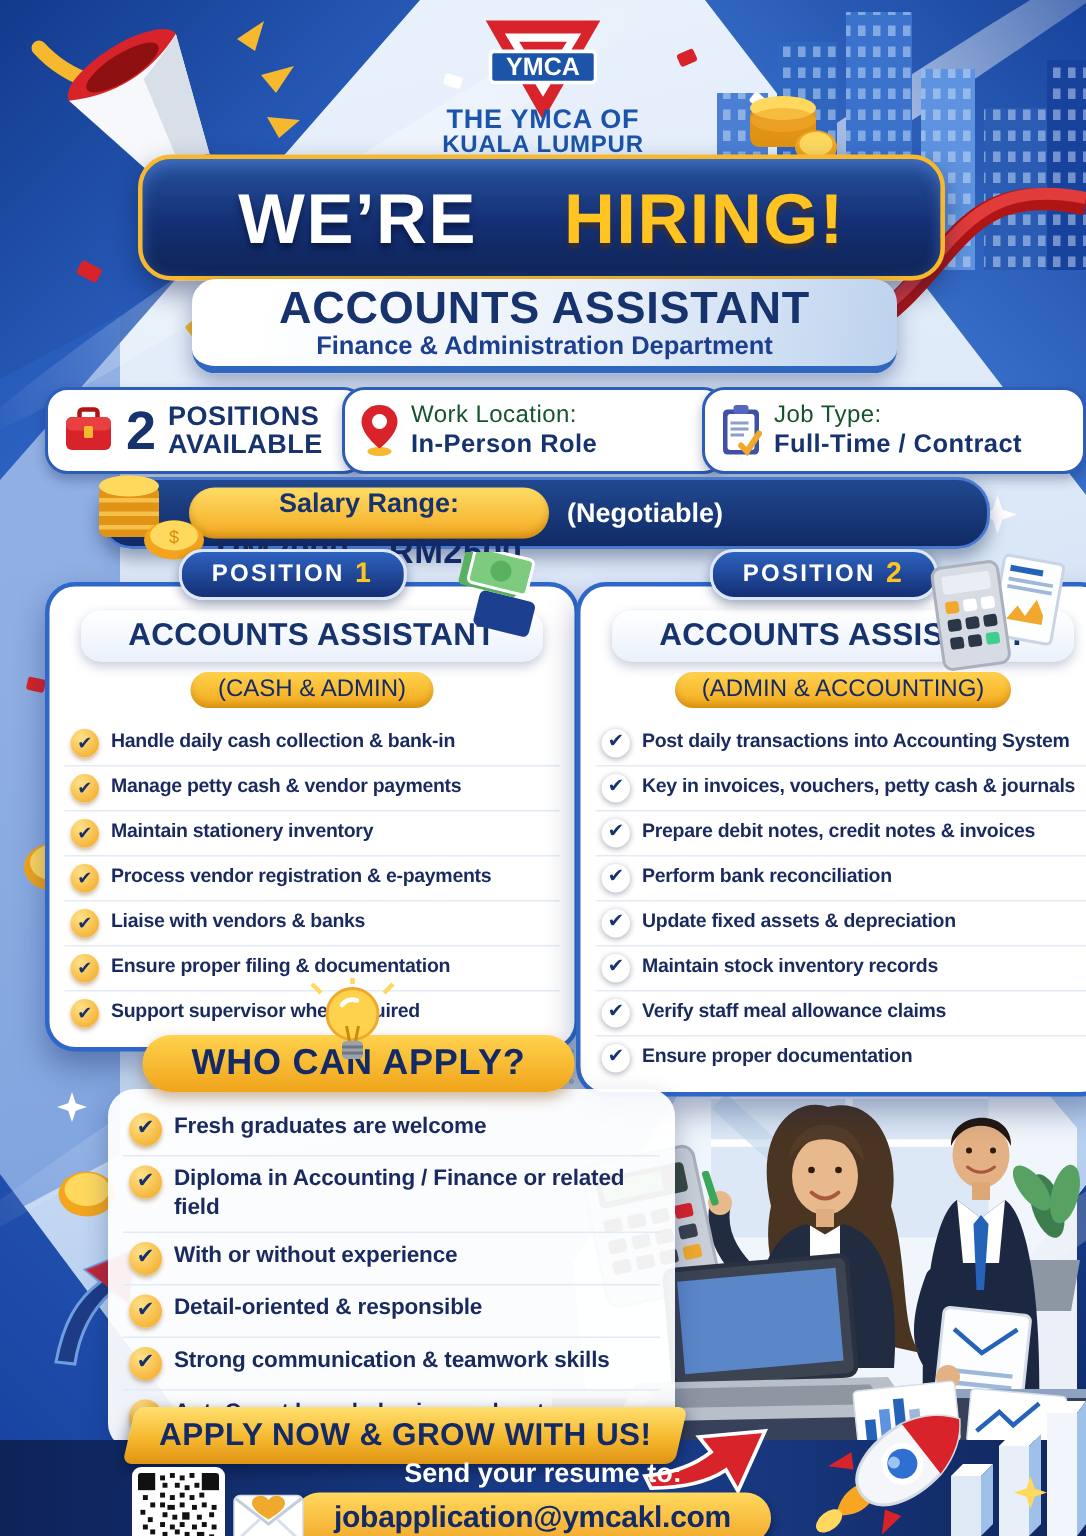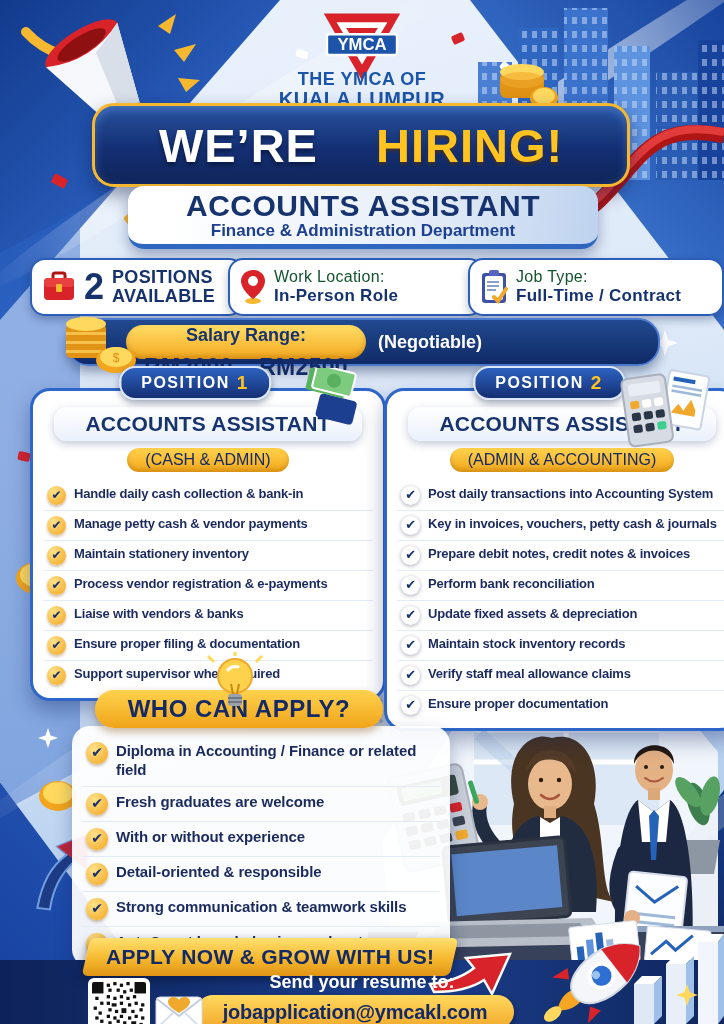--- a/index.html
+++ b/index.html
@@ -20,21 +20,21 @@
   .s2{left:300px;top:70px;width:560px;height:26px;opacity:.8;}
   .s3{left:-80px;top:700px;width:460px;height:24px;opacity:.35;}
   .s4{left:380px;top:850px;width:520px;height:30px;opacity:.45;}
   .dotgrid{background-image:radial-gradient(currentColor 1.6px,transparent 1.8px);background-size:10px 10px;opacity:.55;}
   .confetti{border-radius:2px;}
   .sparkle{color:#fff;}
   
   .logo-wrap{left:322px;top:12px;width:80px;text-align:center;z-index:5;}
   .org{left:262px;top:70px;width:200px;text-align:center;color:#1b54a8;z-index:5;line-height:1.05;}
   .org .l1{font-size:18px;font-weight:bold;letter-spacing:.5px;}
-  .org .l2{font-size:20px;font-weight:bold;letter-spacing:.5px;}
+  .org .l2{font-size:16px;font-weight:bold;letter-spacing:.5px;}
   .org .l3{font-size:8px;font-weight:bold;letter-spacing:2px;color:#38699f;margin-top:1px;}
   
   .hiring{left:92px;top:103px;width:532px;height:78px;z-index:6;
     background:linear-gradient(180deg,#27539f,#142f73 55%,#0f2659);
     border:3px solid #f5b82e;border-radius:22px;box-shadow:0 8px 18px rgba(8,24,70,.45),inset 0 4px 10px rgba(120,170,255,.35);
     display:flex;align-items:center;justify-content:center;gap:14px;}
   .hiring .w{color:#fff;font-size:47px;font-weight:bold;letter-spacing:1px;text-shadow:0 3px 4px rgba(0,10,40,.55);}
   .hiring .h{color:#ffc421;font-size:47px;font-weight:bold;letter-spacing:1px;text-shadow:0 3px 3px rgba(90,50,0,.55);margin-left:44px;}
   .job-banner{left:128px;top:186px;width:470px;height:58px;z-index:6;
     background:linear-gradient(100deg,#ffffff 10%,#e7eff9 60%,#bdd2ee);
@@ -437,26 +437,26 @@
     <rect x="22" y="45" width="14" height="2" fill="#6f7780"></rect>
       <rect x="22" y="49" width="14" height="2" fill="#6f7780"></rect>
   </svg>
 
   <div class="abs who-pill">WHO CAN APPLY?</div>
   <div class="abs who-panel">
     <div>
 
         <div class="check-item">
           <span class="check gold-check"></span>
+          <span>Fresh graduates are welcome</span>
+        </div>
+
+        <div class="check-item">
+          <span class="check gold-check"></span>
           <span>Diploma in Accounting / Finance or related field</span>
-        </div>
-
-        <div class="check-item">
-          <span class="check gold-check"></span>
-          <span>Fresh graduates are welcome</span>
         </div>
 
         <div class="check-item">
           <span class="check gold-check"></span>
           <span>With or without experience</span>
         </div>
 
         <div class="check-item">
           <span class="check gold-check"></span>
           <span>Detail-oriented &amp; responsible</span>

